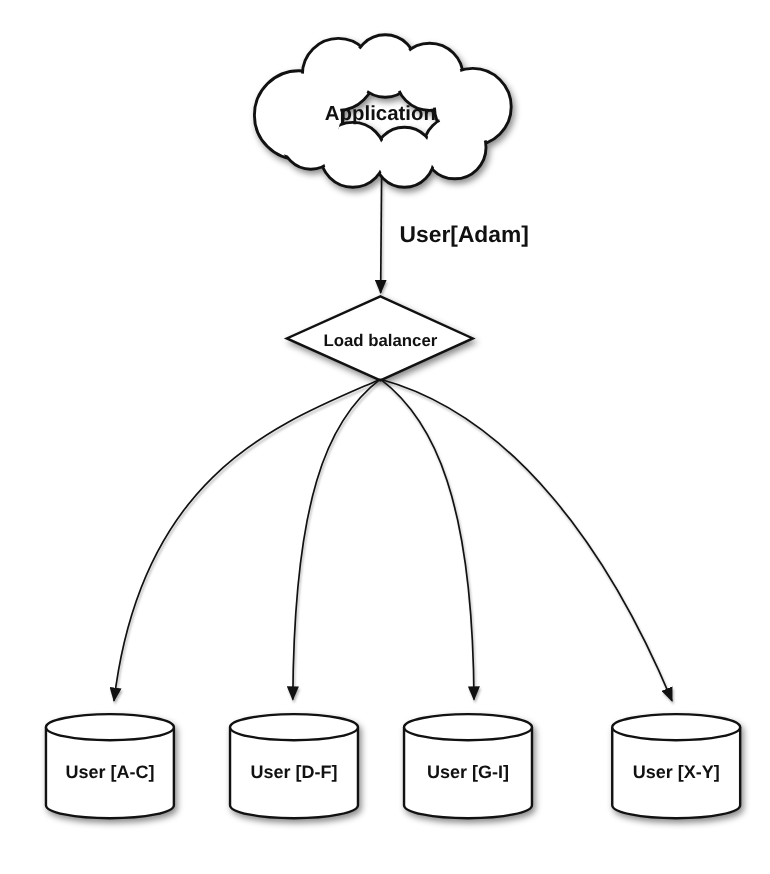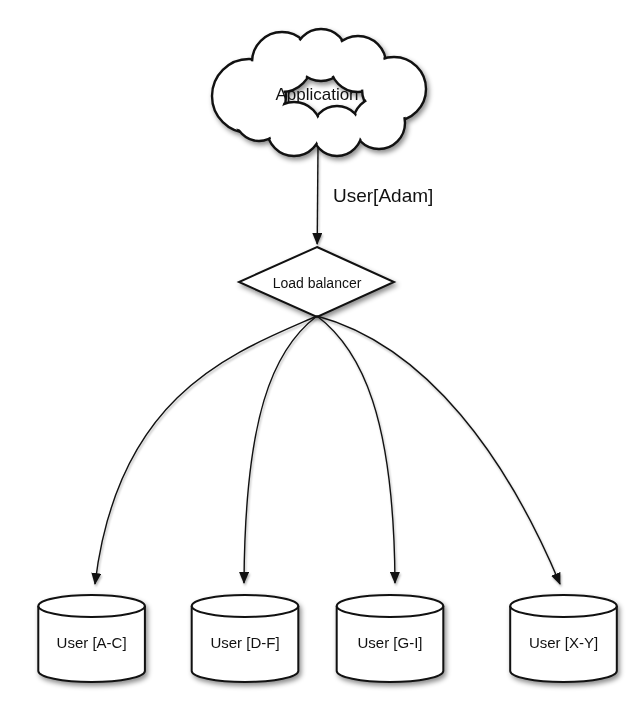--- a/index.html
+++ b/index.html
@@ -6,20 +6,21 @@
     margin: 0;
     padding: 0;
     background: #ffffff;
   }
   .stage {
     position: relative;
     width: 642px;
     height: 728px;
     background: #ffffff;
     overflow: hidden;
+    font-weight: bold;
   }
   svg text {
     font-family: "Liberation Sans", sans-serif;
     fill: #111111;
   }
   .node-shape {
     fill: #ffffff;
     stroke: #111111;
   }
   .edge-line {

